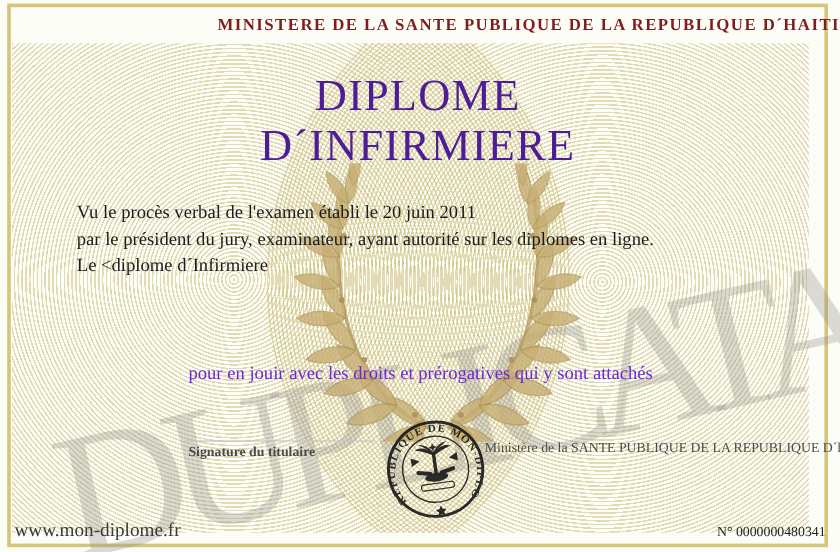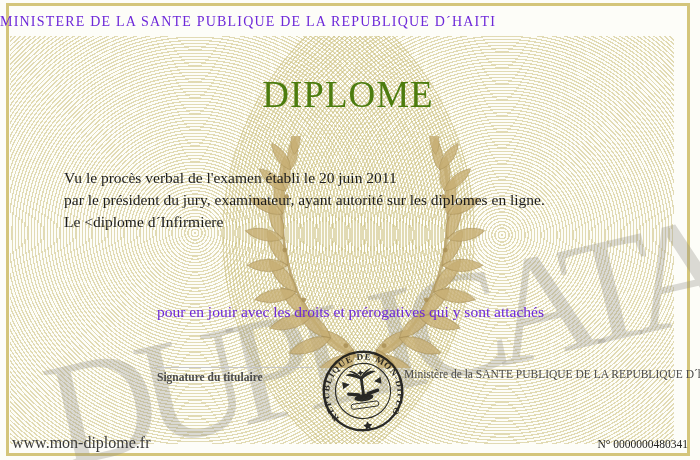--- a/index.html
+++ b/index.html
@@ -24,26 +24,26 @@
   .rosette.left{ left:-95px; top:-83px; }
   .rosette.right{ left:212px; top:-81px; }
   .watermark{
     position:absolute;left:384px;top:341px;z-index:2;
     transform:translate(-50%,-50%) rotate(-13deg);
     font-size:150px;letter-spacing:-15px;white-space:nowrap;line-height:1;
     color:rgba(148,146,138,0.33);
   }
   .wreath{ position:absolute;left:212px;top:136px;z-index:3; }
   .header-line{
-    position:absolute;left:0;top:14px;width:100%;text-align:left;z-index:4;
-    font-size:14px;letter-spacing:1.2px;color:#6d28d9;
+    position:absolute;left:0;top:14px;width:100%;text-align:right;z-index:4;
+    font-size:14px;letter-spacing:1.2px;color:#7f1d1d;font-weight:bold;
   }
   .title{
-    position:absolute;left:0;top:74px;width:696px;text-align:center;z-index:4;
-    font-size:37px;line-height:41px;letter-spacing:1px;color:#4d7c0f;
+    position:absolute;left:0;top:60px;width:696px;text-align:center;z-index:4;
+    font-size:37px;line-height:41px;letter-spacing:1px;color:#4c1d95;
   }
   .body-text{
     position:absolute;left:64px;top:167px;z-index:4;
     font-size:15.5px;line-height:22px;color:#1b1b1b;white-space:nowrap;
   }
   .rights-line{
     position:absolute;left:64px;top:303px;width:480px;text-align:right;z-index:4;
     font-size:15.5px;color:#6d28d9;white-space:nowrap;
   }
   .sig-line{
@@ -115,20 +115,21 @@
   </g>
   <use href="#branch" transform="translate(320,0) scale(-1,1)"></use>
   <use href="#lf" transform="translate(172,222) rotate(150) scale(1.4)"></use>
   <use href="#lf" transform="translate(148,222) rotate(-150) scale(1.4)"></use>
 </svg>
 
 <div class="header-line">MINISTERE DE LA SANTE PUBLIQUE DE LA REPUBLIQUE D´HAITI</div>
 
 <div class="title">
   <div>DIPLOME</div>
+  <div>D´INFIRMIERE</div>
 </div>
 
 <div class="body-text">
   <div>Vu le procès verbal de l'examen établi le 20 juin 2011</div>
   <div>par le président du jury, examinateur, ayant autorité sur les diplomes en ligne.</div>
   <div>Le &lt;diplome d´Infirmiere</div>
 </div>
 
 <div class="rights-line">pour en jouir avec les droits et prérogatives qui y sont attachés</div>
 

